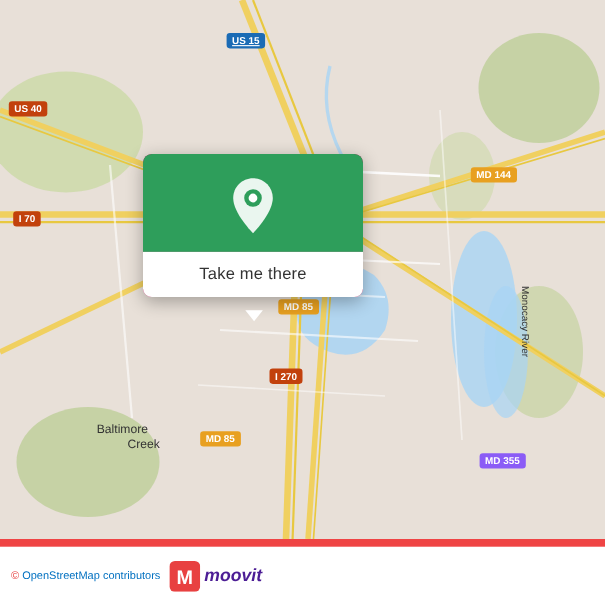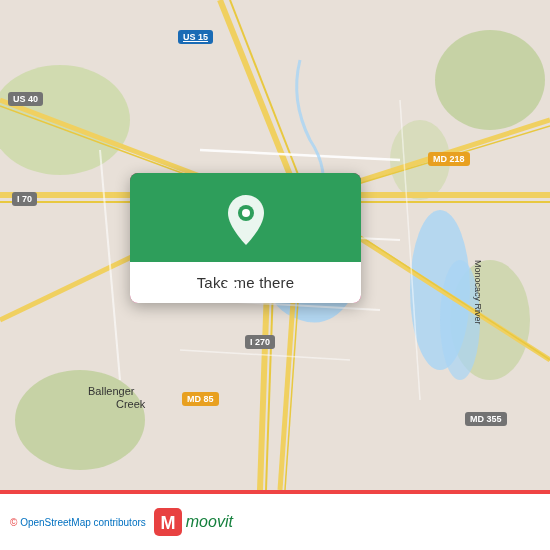--- a/index.html
+++ b/index.html
@@ -26,27 +26,26 @@
       top: 0; left: 0;
       width: 100%;
       height: 100%;
     }
 
     
     #popup-card {
       position: absolute;
       top: 140px;
       left: 130px;
-      width: 231px;
+      width: 200px;
       background: #be185d;
       border-radius: 8px;
       box-shadow: 0 4px 15px rgba(0,0,0,0.3);
       overflow: hidden;
       z-index: 10;
-      margin-top: 33px;
     }
 
     #popup-pin-area {
       background: #2e9e5b;
       display: flex;
       justify-content: center;
       align-items: center;
       padding: 20px 0 15px 0;
     }
 
@@ -73,21 +72,21 @@
     #bottom-bar {
       position: absolute;
       bottom: 0;
       left: 0;
       width: 550px;
       height: 60px;
       background: white;
       display: flex;
       align-items: center;
       padding: 0 10px;
-      border-top: 4px solid #ef4444;
+      border-top: 7px solid #ef4444;
       gap: 8px;
     }
 
     #copyright-text {
       font-size: 10px;
       color: #555;
       flex-shrink: 0;
     }
 
     #location-info {
@@ -99,22 +98,22 @@
 
     #moovit-logo {
       display: flex;
       align-items: center;
       gap: 4px;
       flex-shrink: 0;
     }
 
     .moovit-text {
       font-size: 16px;
-      font-weight: normal;
-      color: #15803d;
+      font-weight: bold;
+      color: #4c1d95;
       font-style: italic;
     }
 
     
     .map-label {
       position: absolute;
       font-size: 10px;
       color: #333;
       font-family: Arial, sans-serif;
       white-space: nowrap;
@@ -126,21 +125,21 @@
       background: #1a6bb5;
       color: white;
       font-size: 9px;
       font-weight: bold;
       padding: 2px 5px;
       border-radius: 3px;
       white-space: nowrap;
     }
 
     .highway-badge.green {
-      background: #737373;
+      background: #c2410c;
       text-align: right;
     }
   </style>
 </head>
 <body>
 
 <div id="map-container">
 
   <svg class="map-svg" viewBox="0 0 550 490" xmlns="http://www.w3.org/2000/svg">
 
@@ -184,30 +183,30 @@
     <line x1="180" y1="230" x2="400" y2="240" stroke="#ffffff" stroke-width="2" opacity="0.7"></line>
     <line x1="150" y1="260" x2="350" y2="270" stroke="#ffffff" stroke-width="2" opacity="0.6"></line>
     <line x1="200" y1="300" x2="380" y2="310" stroke="#ffffff" stroke-width="2" opacity="0.6"></line>
     <line x1="180" y1="350" x2="350" y2="360" stroke="#ffffff" stroke-width="1.5" opacity="0.5"></line>
     <line x1="100" y1="150" x2="120" y2="380" stroke="#ffffff" stroke-width="2" opacity="0.6"></line>
     <line x1="400" y1="100" x2="420" y2="400" stroke="#ffffff" stroke-width="1.5" opacity="0.5"></line>
 
     <path d="M300 60 Q290 100 310 140 Q330 170 320 200" stroke="#a8d4f5" stroke-width="3" fill="none" opacity="0.8"></path>
   </svg>
 
-  <div class="highway-badge" style="top:30px; left:178px;text-decoration:underline;">US 15</div>
+  <div class="highway-badge" style="top:30px; left:206px;text-decoration:underline;">US 15</div>
   <div class="highway-badge green" style="top:92px; left:8px;">US 40</div>
   <div class="highway-badge green" style="top:192px; left:12px;">I 70</div>
   <div class="highway-badge green" style="top:335px; left:245px;">I 270</div>
   <div class="highway-badge" style="top:272px; left:253px; background:#e8a020;">MD 85</div>
   <div class="highway-badge" style="top:392px; left:182px; background:#e8a020;">MD 85</div>
-  <div class="highway-badge" style="top:152px; left:428px; background:#e8a020;">MD 218</div>
-  <div class="highway-badge" style="top:412px; left:465px; background:#737373;">MD 355</div>
-
-  <div class="map-label" style="top:385px; left:88px; font-size:11px;">Ballenger</div>
+  <div class="highway-badge" style="top:152px; left:428px; background:#e8a020;">MD 144</div>
+  <div class="highway-badge" style="top:412px; left:436px; background:#8b5cf6;">MD 355</div>
+
+  <div class="map-label" style="top:385px; left:88px; font-size:11px;">Baltimore</div>
   <div class="map-label" style="top:398px; left:116px; font-size:11px;">Creek</div>
   <div class="map-label" style="top:255px; left:478px; font-size:9px; transform: rotate(90deg); transform-origin: left center;">Monocacy River</div>
 
   <div id="popup-card">
     <div id="popup-pin-area">
 
       <svg class="pin-icon" viewBox="0 0 44 54" xmlns="http://www.w3.org/2000/svg">
         <path d="M22 2 C12 2 4 10 4 20 C4 34 22 52 22 52 C22 52 40 34 40 20 C40 10 32 2 22 2 Z" fill="white" opacity="0.9"></path>
         <circle cx="22" cy="20" r="8" fill="#2e9e5b"></circle>
         <circle cx="22" cy="20" r="4" fill="white"></circle>

